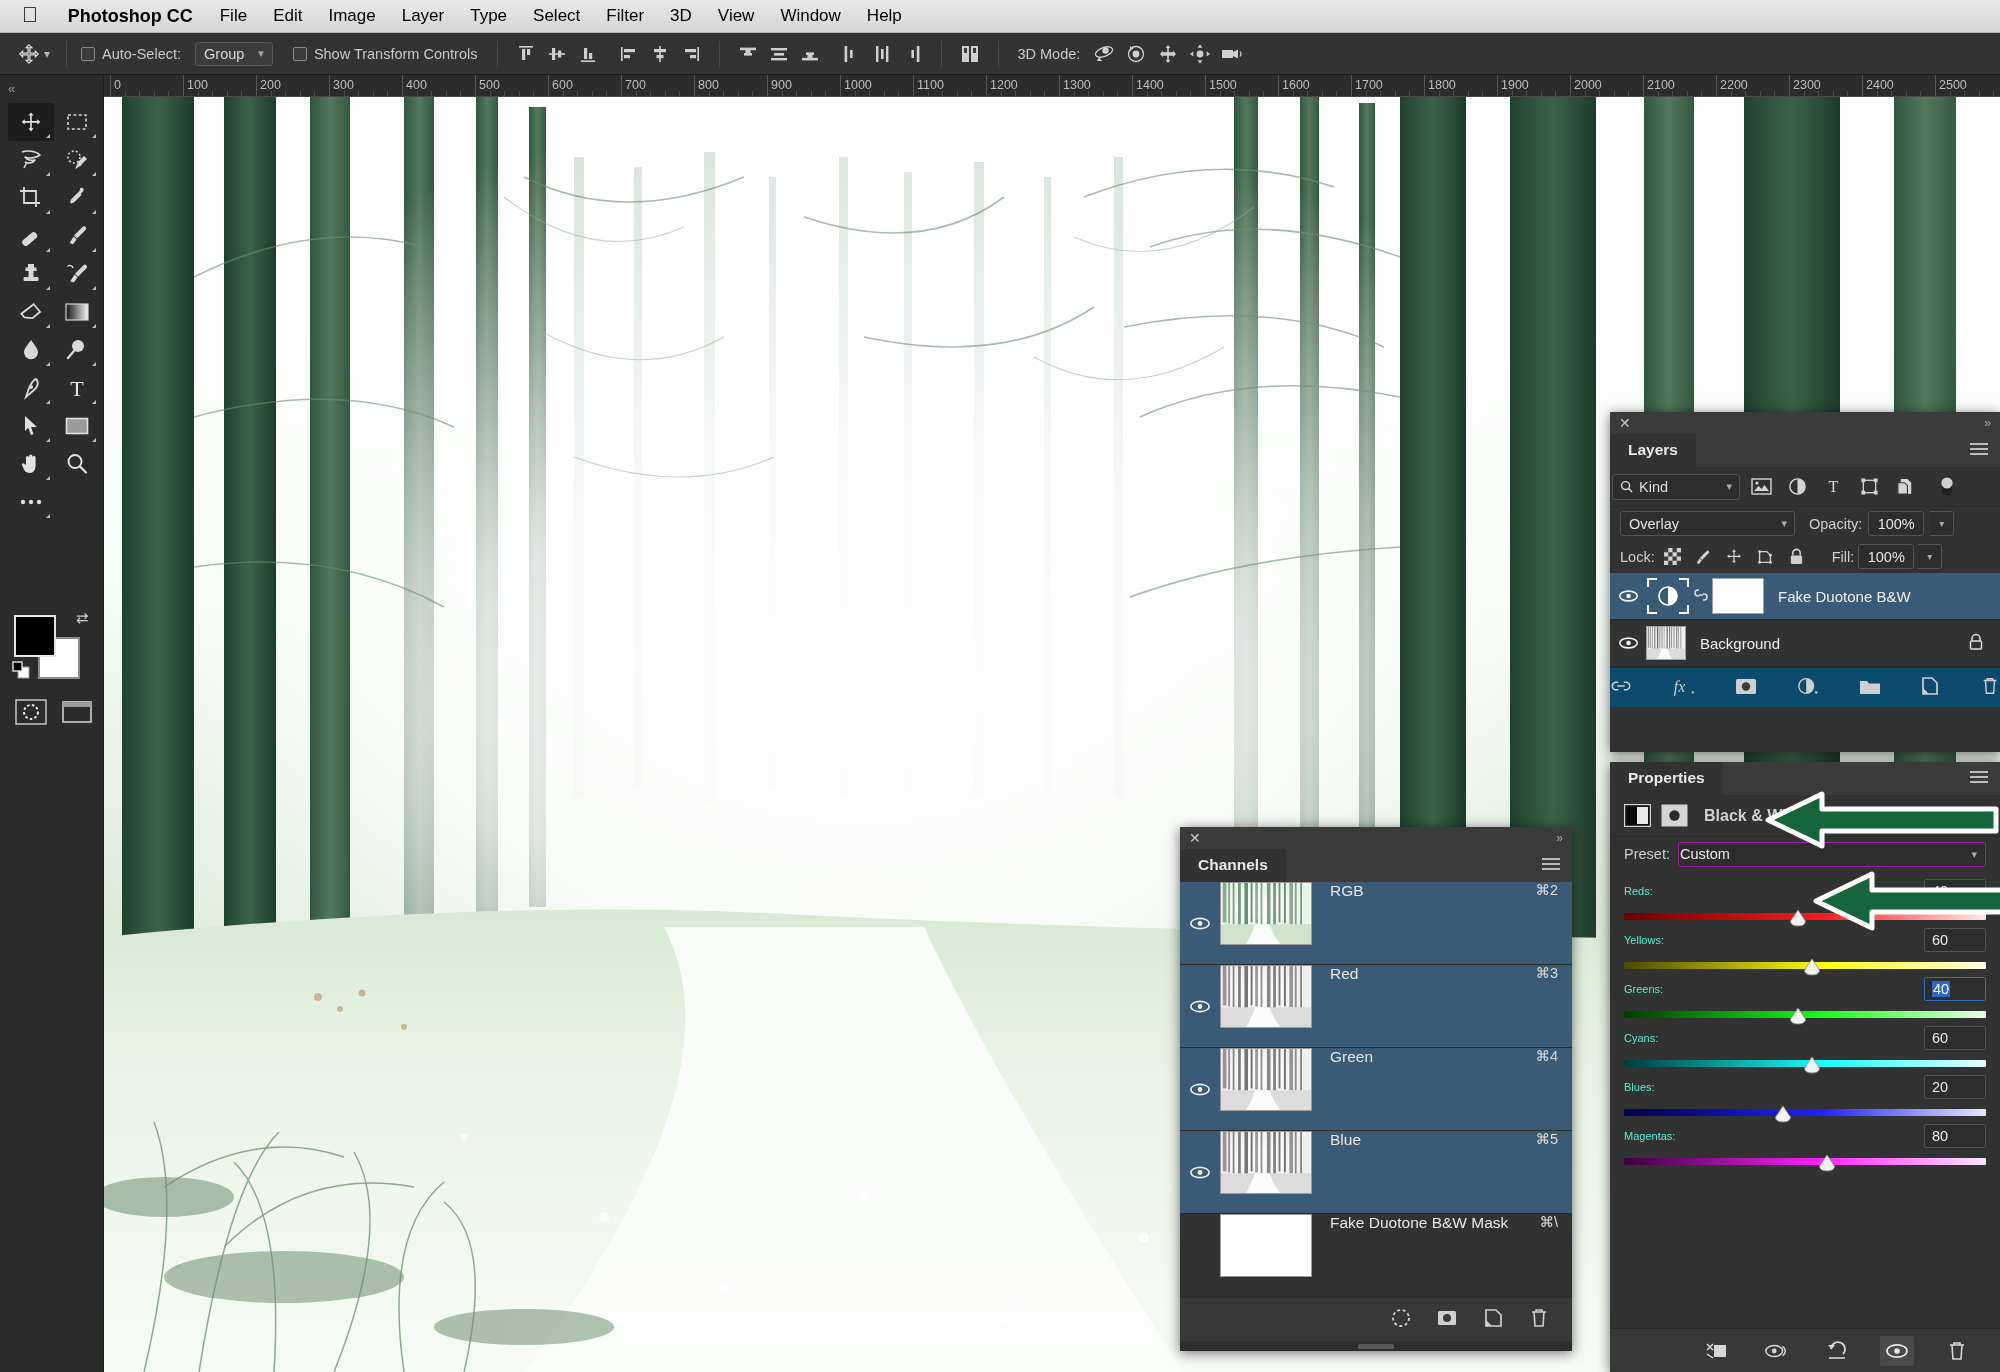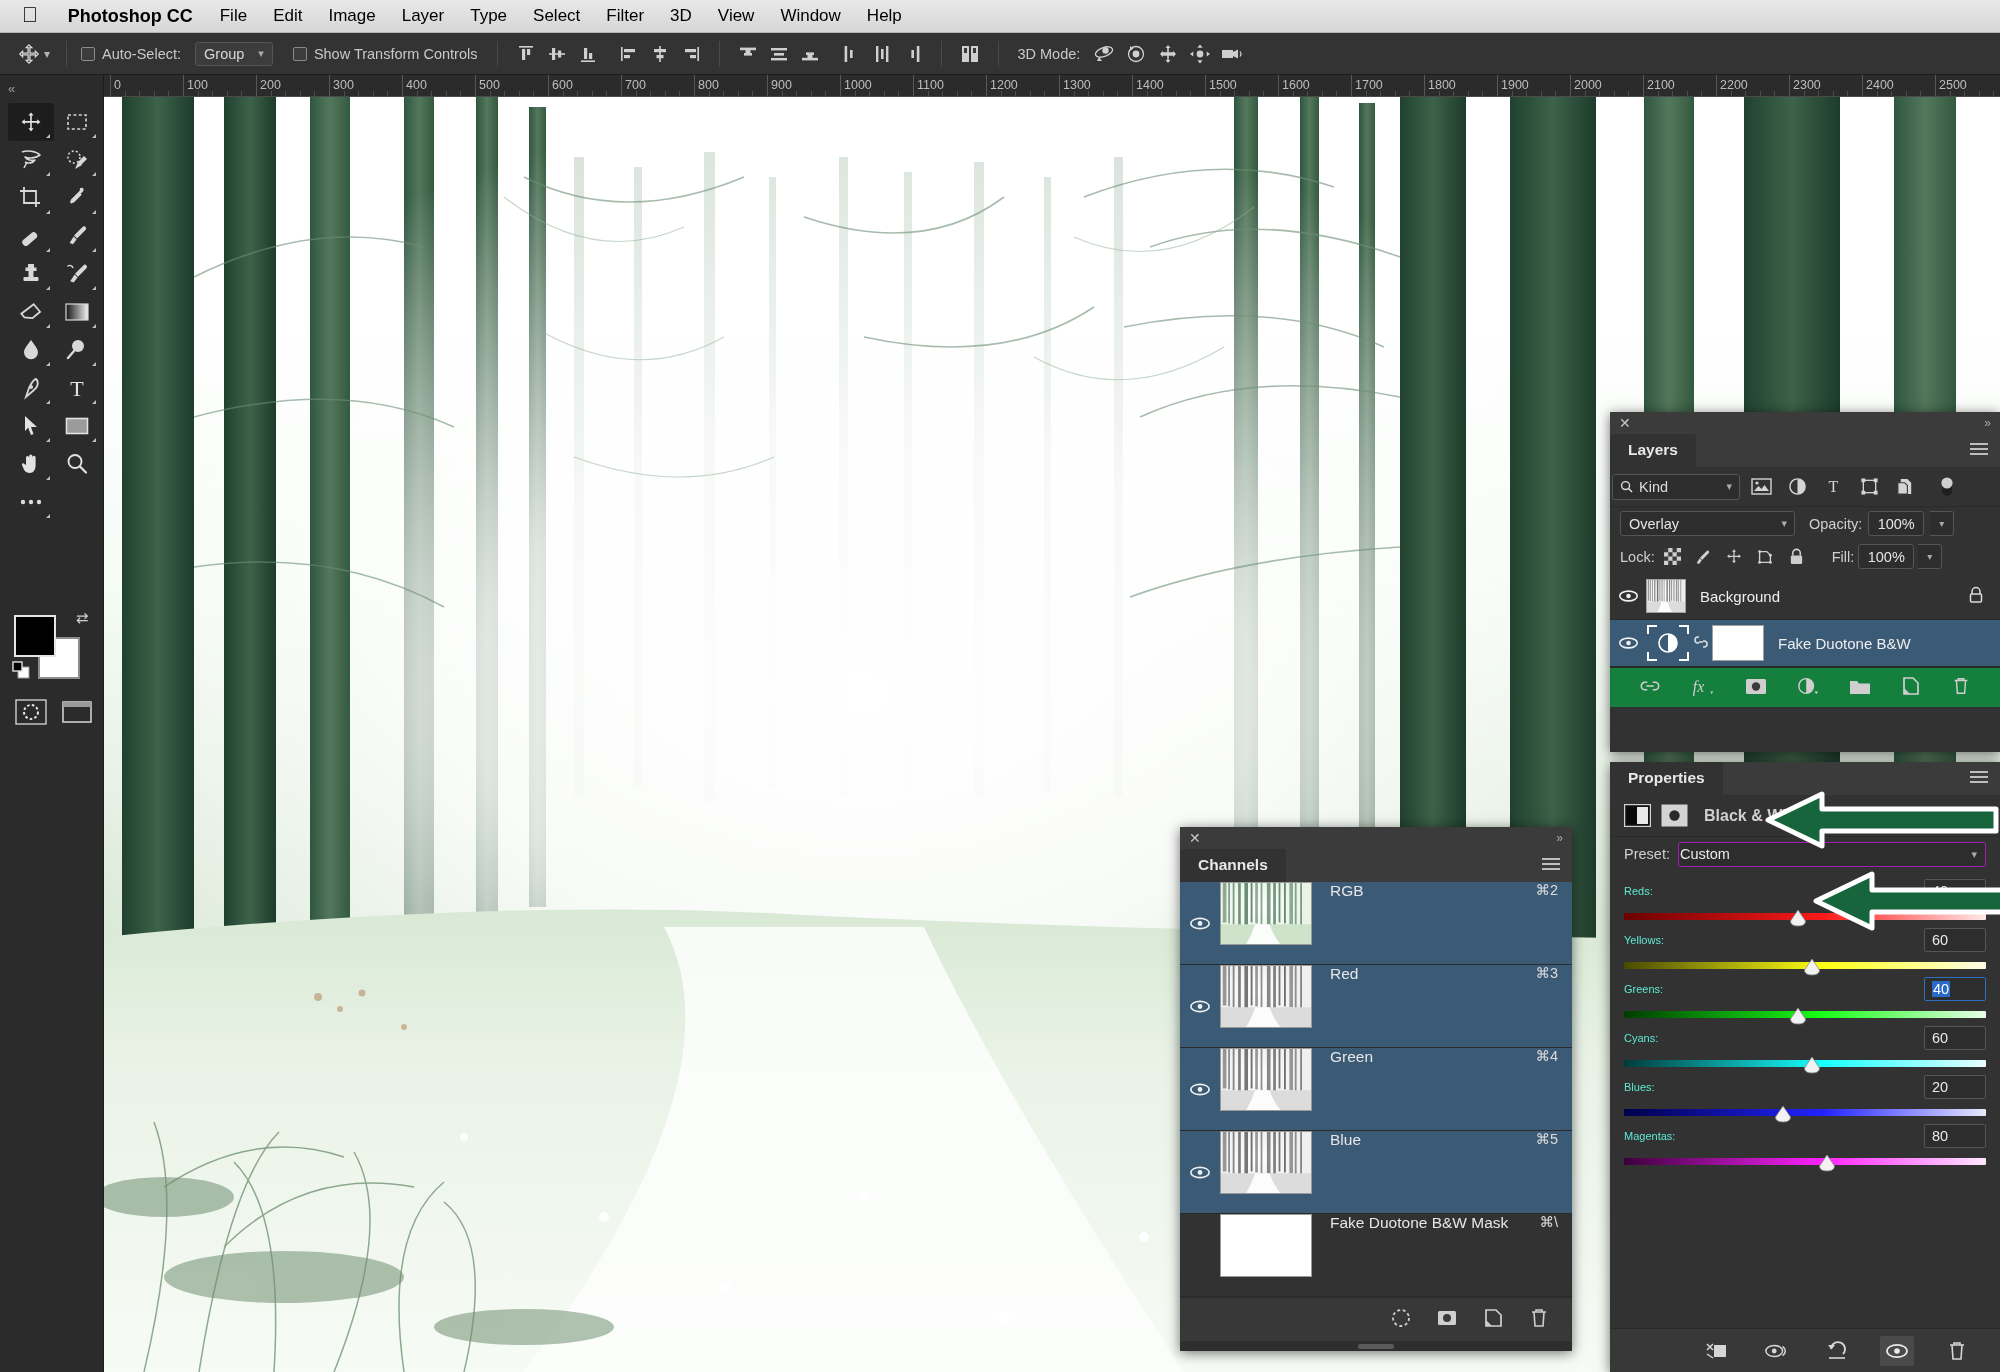--- a/index.html
+++ b/index.html
@@ -187,22 +187,22 @@
   .ly-lock .lk { width:27px; height:24px; display:flex; align-items:center; justify-content:center;}
   .ly-list { background:#323232; }
   .ly-row { height:47px; display:flex; align-items:center; position:relative;
     border-bottom:1px solid #2a2a2a;}
   .ly-row.sel { background:#3b5a76; }
   .ly-eye { width:36px; display:flex; align-items:center; justify-content:center;}
   .ly-thumb { width:40px; height:34px; border:1px solid #a0a0a0; overflow:hidden; background:#ccc;}
   .ly-name { margin-left:14px; font-size:15px; color:#eee;}
   .ly-lockicon { position:absolute; right:16px; }
   .ly-footer {
-    height: 40px; background:#15803d; display:flex; align-items:center;
-    justify-content:center; gap: 30px; border-top:1px solid #2a2a2a;
+    height: 40px; background:#0c4a6e; display:flex; align-items:center;
+    justify-content:space-between; gap: 30px; border-top:1px solid #2a2a2a;
   }
 
   
   #props { left: 1610px; top: 762px; width: 390px; height: 610px; }
   .pr-head { height:42px; display:flex; align-items:center; padding:0 14px; gap:10px;
     border-bottom:1px solid #2a2a2a;}
   .pr-icon { width:27px; height:23px; }
   .pr-title { font-weight:bold; font-size:16px; color:#cfcfcf; margin-left:6px;}
   .pr-presetrow { height:34px; display:flex; align-items:center; padding:0 14px; gap:8px;}
   .pr-label { font-size:14.5px; color:#cfcfcf; }
@@ -1233,20 +1233,42 @@
         </svg>
       </div>
       <span class="pr-label" style="margin-left:18px;">Fill:</span>
       <div class="num-field">100%</div>
       <div class="mini-cv">
         <span style="font-size:10px;color:#aaa;">▾</span>
       </div>
     </div>
 
     <div class="ly-list" id="layers-list">
+        <div class="ly-row sel">
+          <div class="ly-eye">
+            <svg width="21" height="14" viewBox="0 0 24 16">
+              <ellipse cx="12" cy="8" rx="10" ry="5.6" fill="none" stroke="#f0f0f0" stroke-width="1.8"></ellipse>
+              <circle cx="12" cy="8" r="2.6" fill="#f0f0f0"></circle>
+            </svg>
+          </div>
+          <div style="position:relative;width:44px;height:38px;display:flex;align-items:center;justify-content:center;">
+            <svg width="44" height="38" viewBox="0 0 44 38" style="position:absolute;inset:0">
+              <path d="M2 10V2h9M42 10V2h-9M2 28v8h9M42 28v8h-9" fill="none" stroke="#ffffff" stroke-width="2"></path>
+            </svg>
+            <svg width="22" height="22" viewBox="0 0 22 22">
+              <circle cx="11" cy="11" r="9" fill="none" stroke="#ffffff" stroke-width="1.6"></circle>
+              <path d="M11 2a9 9 0 0 1 0 18z" fill="#ffffff"></path>
+            </svg>
+          </div>
+          <span style="margin:0 4px;color:#e0e0e0;"><svg width="14" height="20" viewBox="0 0 14 20">
+              <path d="M5 5H4a3 3 0 0 0 0 6h1M9 9h1a3 3 0 0 1 0 6H9M5 10h4" fill="none" stroke="#e0e0e0" stroke-width="1.5"></path>
+            </svg></span>
+          <div class="ly-thumb" style="width:52px;height:36px;background:#ffffff;"></div>
+          <div class="ly-name">Fake Duotone B&amp;W</div>
+        </div>
         <div class="ly-row">
           <div class="ly-eye">
             <svg width="21" height="14" viewBox="0 0 24 16">
               <ellipse cx="12" cy="8" rx="10" ry="5.6" fill="none" stroke="#f0f0f0" stroke-width="1.8"></ellipse>
               <circle cx="12" cy="8" r="2.6" fill="#f0f0f0"></circle>
             </svg>
           </div>
           <div class="ly-thumb"><svg width="100%" height="100%" viewBox="0 0 100 68" preserveAspectRatio="none">
               <defs>
                 <radialGradient id="gcolorL" cx="0.42" cy="0.42" r="0.5">
@@ -1271,42 +1293,20 @@
               <rect x="82" y="0" width="2" height="47" fill="#4a4a4a" opacity="0.6000000000000001"></rect>
               <rect x="88" y="0" width="2" height="48" fill="#4a4a4a" opacity="0.65"></rect>
               <rect x="0" y="46" width="100" height="22" fill="#dcdcdc"></rect>
               <path d="M38 46 Q34 58 28 68 L66 68 Q58 58 54 46 Z" fill="#ffffff" opacity="0.9"></path>
             </svg></div>
           <div class="ly-name">Background</div>
           <span class="ly-lockicon"><svg width="16" height="18" viewBox="0 0 16 18">
               <path d="M4 8V5.6a4 4 0 0 1 8 0V8" fill="none" stroke="#dcdcdc" stroke-width="1.5"></path>
               <rect x="2.5" y="8" width="11" height="8" rx="1.2" fill="none" stroke="#dcdcdc" stroke-width="1.5"></rect>
             </svg></span>
-        </div>
-        <div class="ly-row sel">
-          <div class="ly-eye">
-            <svg width="21" height="14" viewBox="0 0 24 16">
-              <ellipse cx="12" cy="8" rx="10" ry="5.6" fill="none" stroke="#f0f0f0" stroke-width="1.8"></ellipse>
-              <circle cx="12" cy="8" r="2.6" fill="#f0f0f0"></circle>
-            </svg>
-          </div>
-          <div style="position:relative;width:44px;height:38px;display:flex;align-items:center;justify-content:center;">
-            <svg width="44" height="38" viewBox="0 0 44 38" style="position:absolute;inset:0">
-              <path d="M2 10V2h9M42 10V2h-9M2 28v8h9M42 28v8h-9" fill="none" stroke="#ffffff" stroke-width="2"></path>
-            </svg>
-            <svg width="22" height="22" viewBox="0 0 22 22">
-              <circle cx="11" cy="11" r="9" fill="none" stroke="#ffffff" stroke-width="1.6"></circle>
-              <path d="M11 2a9 9 0 0 1 0 18z" fill="#ffffff"></path>
-            </svg>
-          </div>
-          <span style="margin:0 4px;color:#e0e0e0;"><svg width="14" height="20" viewBox="0 0 14 20">
-              <path d="M5 5H4a3 3 0 0 0 0 6h1M9 9h1a3 3 0 0 1 0 6H9M5 10h4" fill="none" stroke="#e0e0e0" stroke-width="1.5"></path>
-            </svg></span>
-          <div class="ly-thumb" style="width:52px;height:36px;background:#ffffff;"></div>
-          <div class="ly-name">Fake Duotone B&amp;W</div>
         </div>
       </div>
 
     <div class="ly-footer">
       <span>
         <svg width="22" height="20" viewBox="0 0 24 20">
           <path d="M9 6H6.5a4 4 0 0 0 0 8H9M15 6h2.5a4 4 0 0 1 0 8H15M8 10h8" fill="none" stroke="#cfcfcf" stroke-width="1.7"></path>
         </svg></span>
       <span>
         <svg width="24" height="20" viewBox="0 0 26 20">

